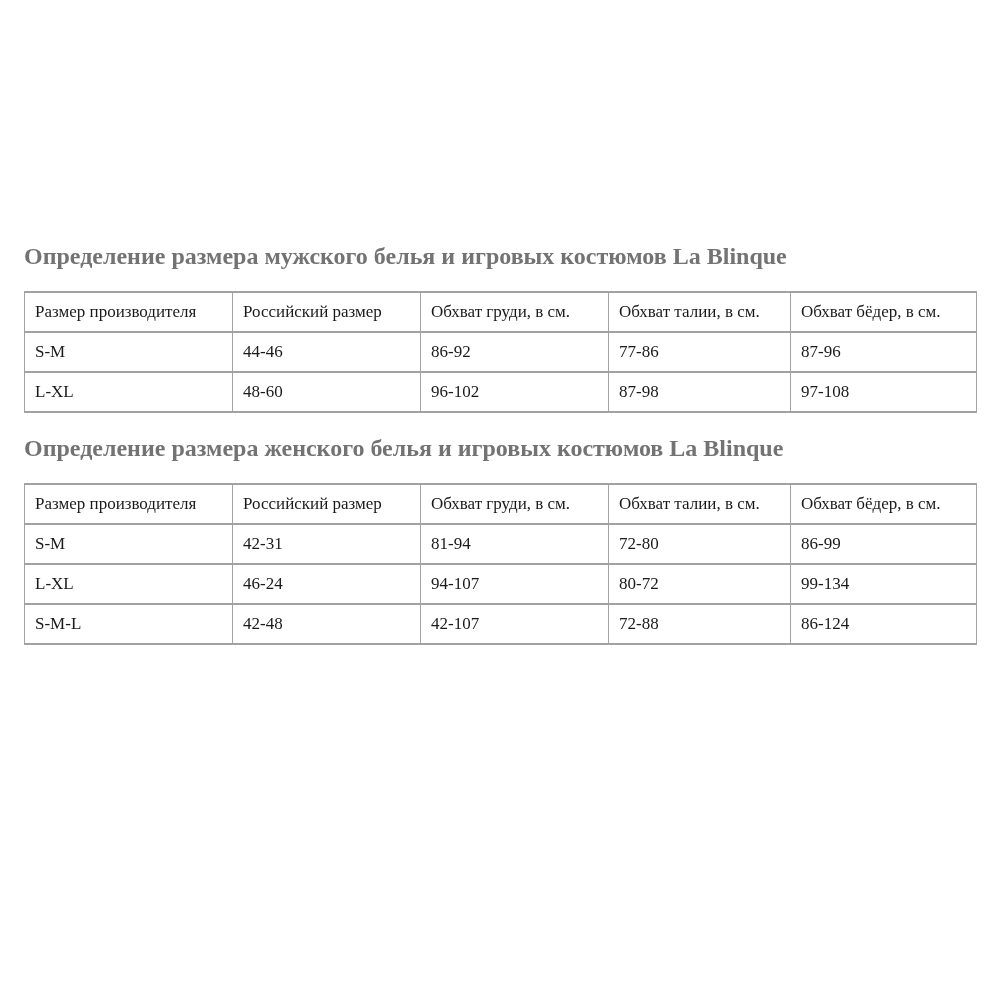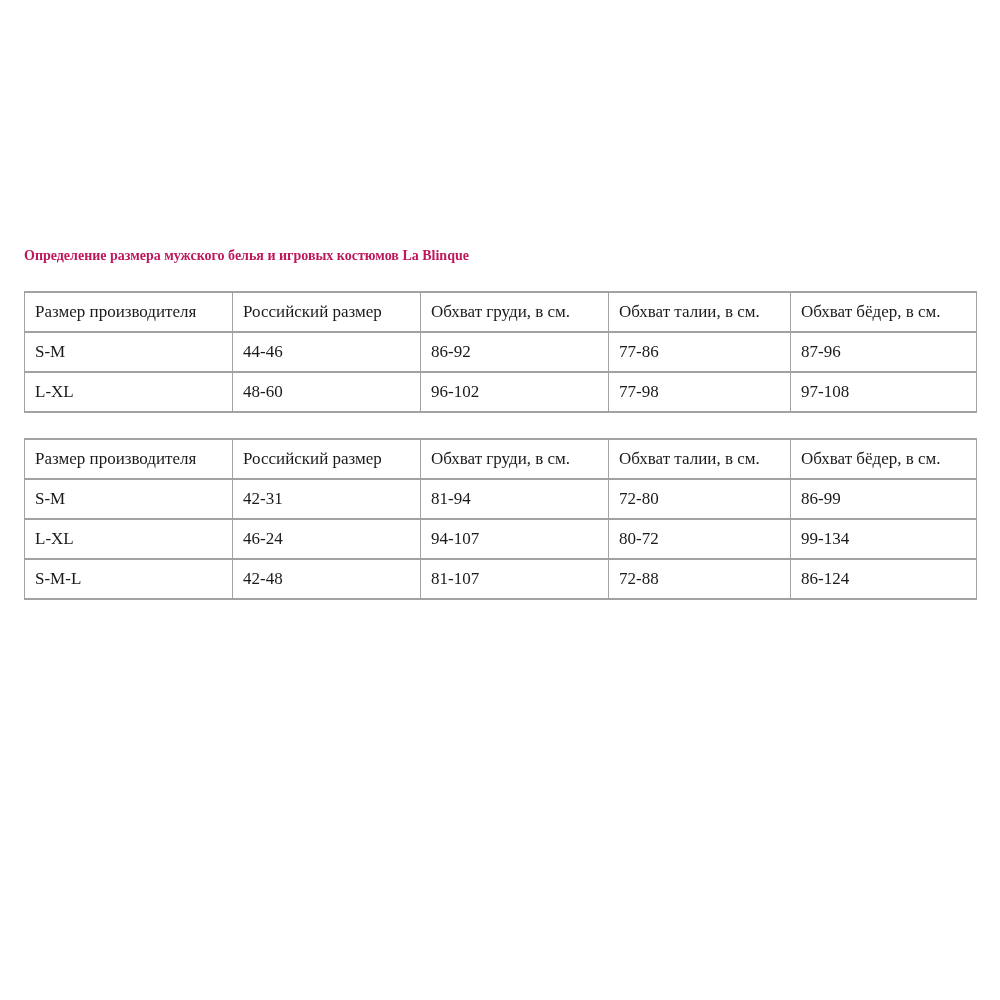--- a/index.html
+++ b/index.html
@@ -11,24 +11,24 @@
     font-family: "Liberation Serif", serif;
     color: #1a1a1a;
     overflow: hidden;
   }
   .content {
     box-sizing: border-box;
     padding: 246px 24px 0 24px;
   }
   .section-title {
     margin: 0 0 25px 0;
-    font-size: 14px;
+    font-size: 24px;
     line-height: 20px;
     font-weight: bold;
-    color: #be185d;
+    color: #737373;
     font-family: "Liberation Serif", serif;
   }
   table.size-table {
     border-collapse: collapse;
     width: 952px;
     table-layout: fixed;
     margin: 0 0 25px 0;
   }
   .size-table th, .size-table td {
     border-left: 1px solid #a2a2a2;
@@ -82,26 +82,27 @@
           <td>S-M</td>
           <td>44-46</td>
           <td>86-92</td>
           <td>77-86</td>
           <td>87-96</td>
         </tr>
         <tr>
           <td>L-XL</td>
           <td>48-60</td>
           <td>96-102</td>
-          <td>77-98</td>
+          <td>87-98</td>
           <td>97-108</td>
         </tr>
       </tbody>
     </table>
 
+    <h2 class="section-title">Определение размера женского белья и игровых костюмов La Blinque</h2>
 
     <table class="size-table">
       <colgroup>
         <col class="c1">
           <col class="c2">
           <col class="c3">
           <col class="c4">
           <col class="c5">
       </colgroup>
       <thead>
@@ -124,21 +125,21 @@
         <tr>
           <td>L-XL</td>
           <td>46-24</td>
           <td>94-107</td>
           <td>80-72</td>
           <td>99-134</td>
         </tr>
         <tr>
           <td>S-M-L</td>
           <td>42-48</td>
-          <td>81-107</td>
+          <td>42-107</td>
           <td>72-88</td>
           <td>86-124</td>
         </tr>
       </tbody>
     </table>
 
   </div>
 </div>
 
 </body></html>

